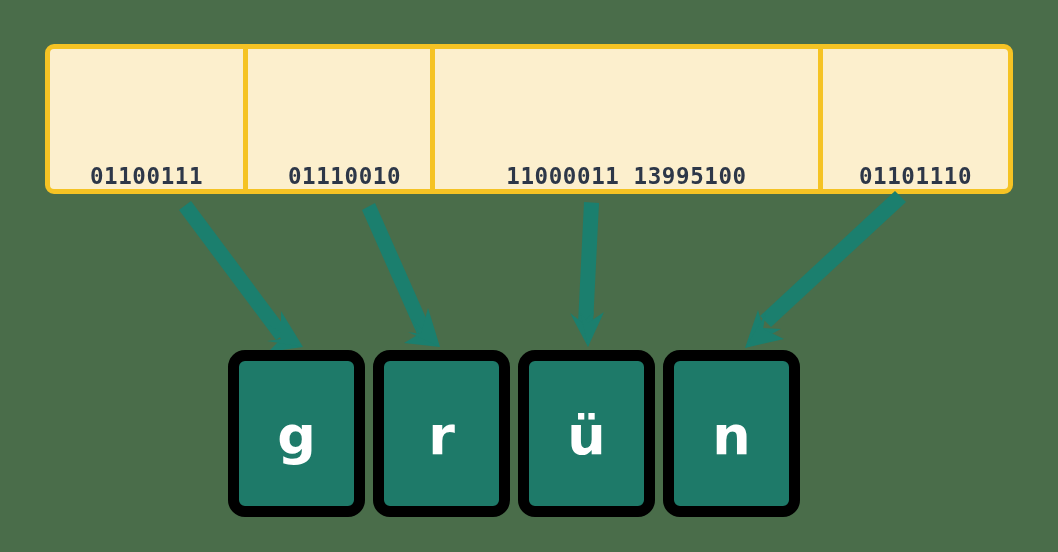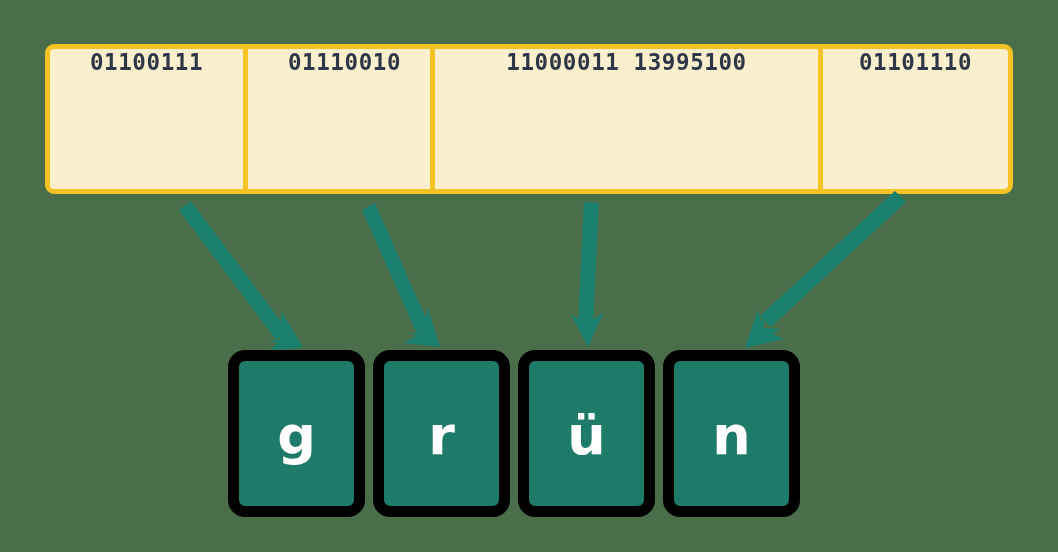--- a/index.html
+++ b/index.html
@@ -33,21 +33,21 @@
     box-sizing: border-box;
     background: #fcefcd;
     border: 5px solid #f5c324;
     border-radius: 9px;
     display: flex;
     align-items: stretch;
   }
   .byte-cell {
     box-sizing: border-box;
     display: flex;
-    align-items: flex-start;
+    align-items: flex-end;
     justify-content: center;
     border-right: 5px solid #f5c324;
     position: relative;
   }
   .byte-cell:last-child {
     border-right: none;
   }
   .byte-cell.c0 { width: 198px; }
   .byte-cell.c1 { width: 187px; padding-left: 11px; }
   .byte-cell.c2 { width: 388px; }

